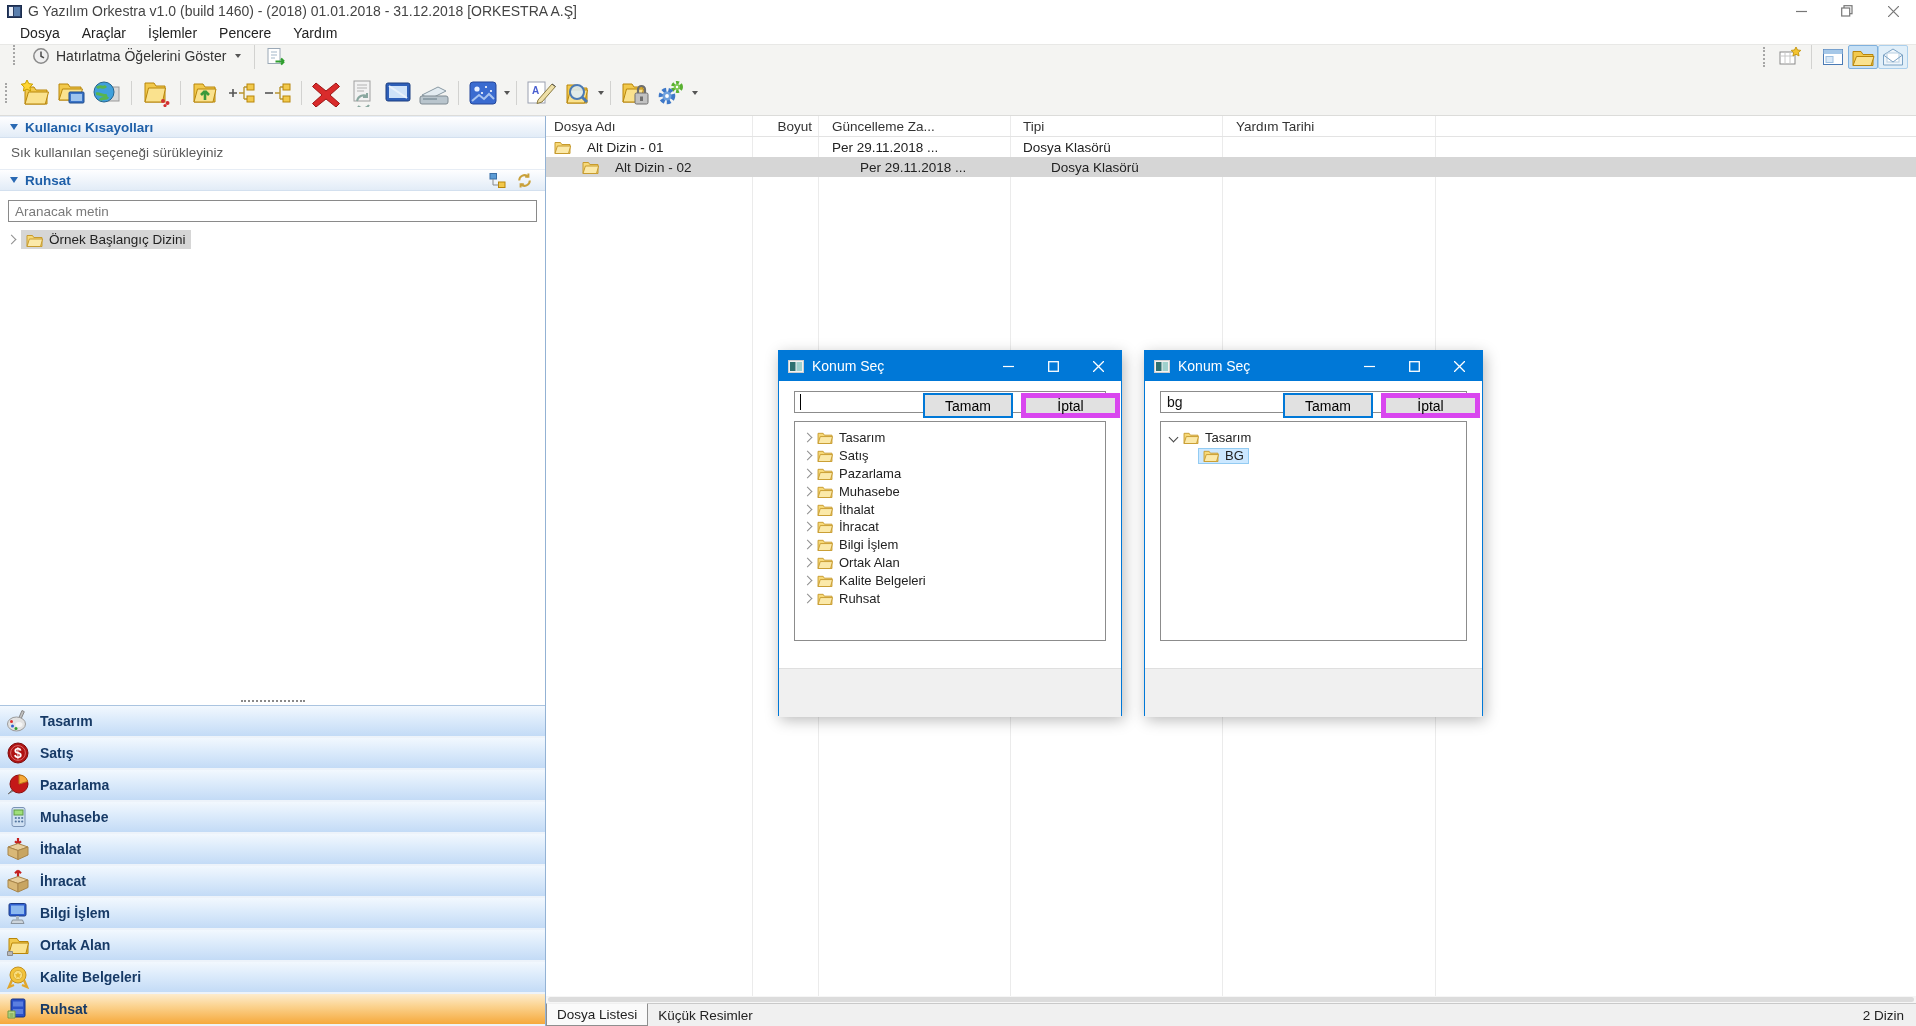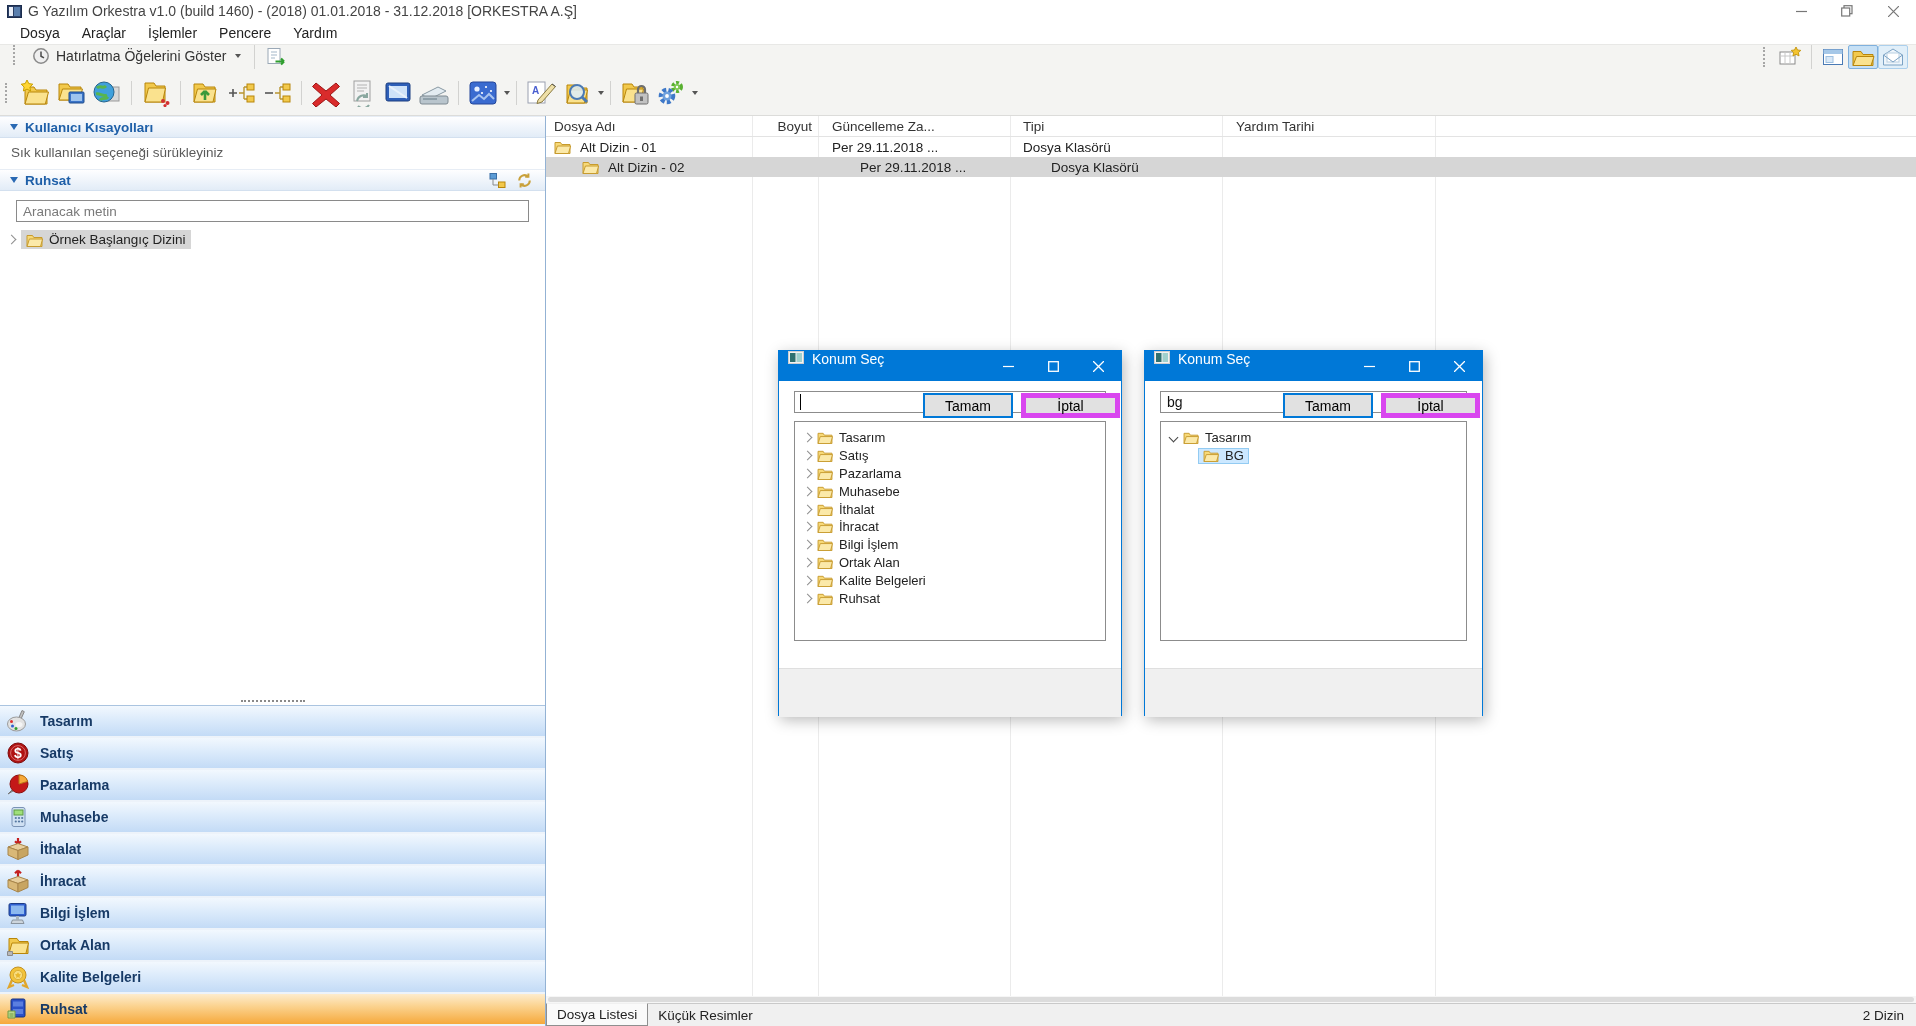--- a/index.html
+++ b/index.html
@@ -34,21 +34,21 @@
   .content { position:absolute; top:116px; left:0; right:0; bottom:0; display:flex; }
 
   
   .sidebar { width:546px; flex:0 0 auto; border-right:1px solid #93b2d4; display:flex; flex-direction:column; background:#fff; }
   .phead { height:22px; display:flex; align-items:center; padding-left:10px; gap:7px;
            background:linear-gradient(180deg,#fefeff,#e2ecf7); border-top:1px solid #e7edf5; border-bottom:1px solid #d3e0ef;
            font-size:13.5px; font-weight:bold; color:#1e5fa8; }
   .tri-down { width:0; height:0; border-left:4.5px solid transparent; border-right:4.5px solid transparent; border-top:6px solid #2a69b3; }
   .hint { padding:7px 11px 9px; font-size:13.5px; color:#5a5a5a; background:#fff; }
   .phead .hicons { margin-left:auto; display:flex; gap:10px; padding-right:12px; }
-  .sb-search { margin:9px 16px 0; }
+  .sb-search { margin:9px 8px 0; }
   .sb-search input { width:100%; height:22px; border:1px solid #8a8a8a; font-size:13.5px; padding:0 6px; color:#333; font-family:"Liberation Sans",sans-serif; outline:none; }
   .sb-search input::placeholder { color:#7a7a7a; opacity:1; }
   .sb-tree { padding:8px 0 0 8px; display:flex; align-items:center; gap:6px; font-size:13.5px; }
   .chev { width:7px; height:7px; border-right:1.7px solid #8e8e8e; border-bottom:1.7px solid #8e8e8e; transform:rotate(-45deg); flex:0 0 auto; }
   .chev.down { border-color:#444; transform:rotate(45deg); }
   .sel-gray { background:#d6d6d6; padding:2px 5px; display:flex; align-items:center; gap:6px; }
   .sb-fill { flex:1; background:#fff; }
   .splitter { height:9px; display:flex; align-items:center; justify-content:center; }
   .splitter i { display:block; width:64px; border-top:2px dotted #8a8a8a; }
 
@@ -64,35 +64,35 @@
   .main { flex:1; position:relative; background:#fff; }
   .gridline { position:absolute; top:0; bottom:30px; width:1px; background:#ebebeb; z-index:0; }
   .lhead { position:relative; z-index:1; height:21px; display:grid; grid-template-columns:206px 66px 192px 212px 213px 1fr;
            align-items:center; font-size:13.5px; color:#333; border-bottom:1px solid #e3e3e3; background:transparent; }
   .lhead div { padding-left:8px; height:100%; display:flex; align-items:center; }
   .lhead .c2 { justify-content:flex-end; padding-right:6px; }
   .lhead .c3 { padding-left:14px; } .lhead .c4 { padding-left:13px; } .lhead .c5 { padding-left:14px; }
   .lrow { position:relative; z-index:1; height:20px; display:grid; grid-template-columns:206px 66px 192px 212px 213px 1fr;
           align-items:center; font-size:13.5px; color:#222; }
   .lrow.sel { background:#d6d6d6;padding-left:28px; }
-  .lrow div { padding-left:8px; display:flex; align-items:center; gap:9px; overflow:hidden; white-space:nowrap; }
+  .lrow div { padding-left:8px; display:flex; align-items:center; gap:16px; overflow:hidden; white-space:nowrap; }
   .lrow .c3 { padding-left:14px; } .lrow .c4 { padding-left:13px; } .lrow .c5 { padding-left:14px; }
 
   .hscroll { position:absolute; left:0; right:0; bottom:23px; height:7px; background:#f6f6f6; }
   .hscroll i { position:absolute; left:2px; right:2px; top:1px; bottom:1px; background:#dcdcdc; border-radius:3px; }
   .statusbar { position:absolute; left:0; right:0; bottom:0; height:23px; background:#f0f0f0; border-top:1px solid #c9c9c9;
                display:flex; align-items:stretch; font-size:13.5px; color:#222; }
   .stab { display:flex; align-items:center; padding:0 10px; }
   .stab.active { background:#fafafa; border:1px solid #8f8f8f; border-top-color:#f0f0f0; margin-top:-1px; }
   .scount { margin-left:auto; display:flex; align-items:center; padding-right:12px; }
 
   
   .dlg { position:absolute; width:344px; height:366px; background:#fff; border:1px solid #0078d7; box-shadow:2px 4px 14px rgba(0,0,0,.28); z-index:10; }
   .dlg.d2 { width:339px; }
-  .dtitle { height:30px; background:#0078d7; display:flex; padding-left:9px; gap:8px; color:#fff; font-size:14px; }
+  .dtitle { height:30px; background:#0078d7; display:flex; align-items:center; padding-left:9px; gap:8px; color:#fff; font-size:14px; }
   .dctrls { margin-left:auto; display:flex; height:100%; }
   .dbtn { width:45px; display:flex; align-items:center; justify-content:center; }
   .dbody { position:relative; height:336px; background:#fff; }
   .dinput { position:absolute; left:15px; right:15px; top:10px; height:22px; border:1px solid #8c8c8c; font-size:14px; padding:0 6px; color:#111; font-family:"Liberation Sans",sans-serif; outline:none; }
   .dcaret { position:absolute; left:21px; top:13px; width:1px; height:16px; background:#000; }
   .derase { position:absolute; right:21px; top:15px; }
   .dtree { position:absolute; left:15px; right:15px; top:40px; height:220px; border:1px solid #8c8c8c; padding-top:7px; overflow:hidden; }
   .tnode { height:17.8px; display:flex; align-items:center; gap:6px; padding-left:9px; font-size:13px; color:#222; }
   .tnode .ind { width:22px; flex:0 0 auto; }
   .bluechip { display:flex; align-items:center; gap:6px; background:#cce8ff; border:1px solid #93cbf2; padding:0 4px; height:16px; }

